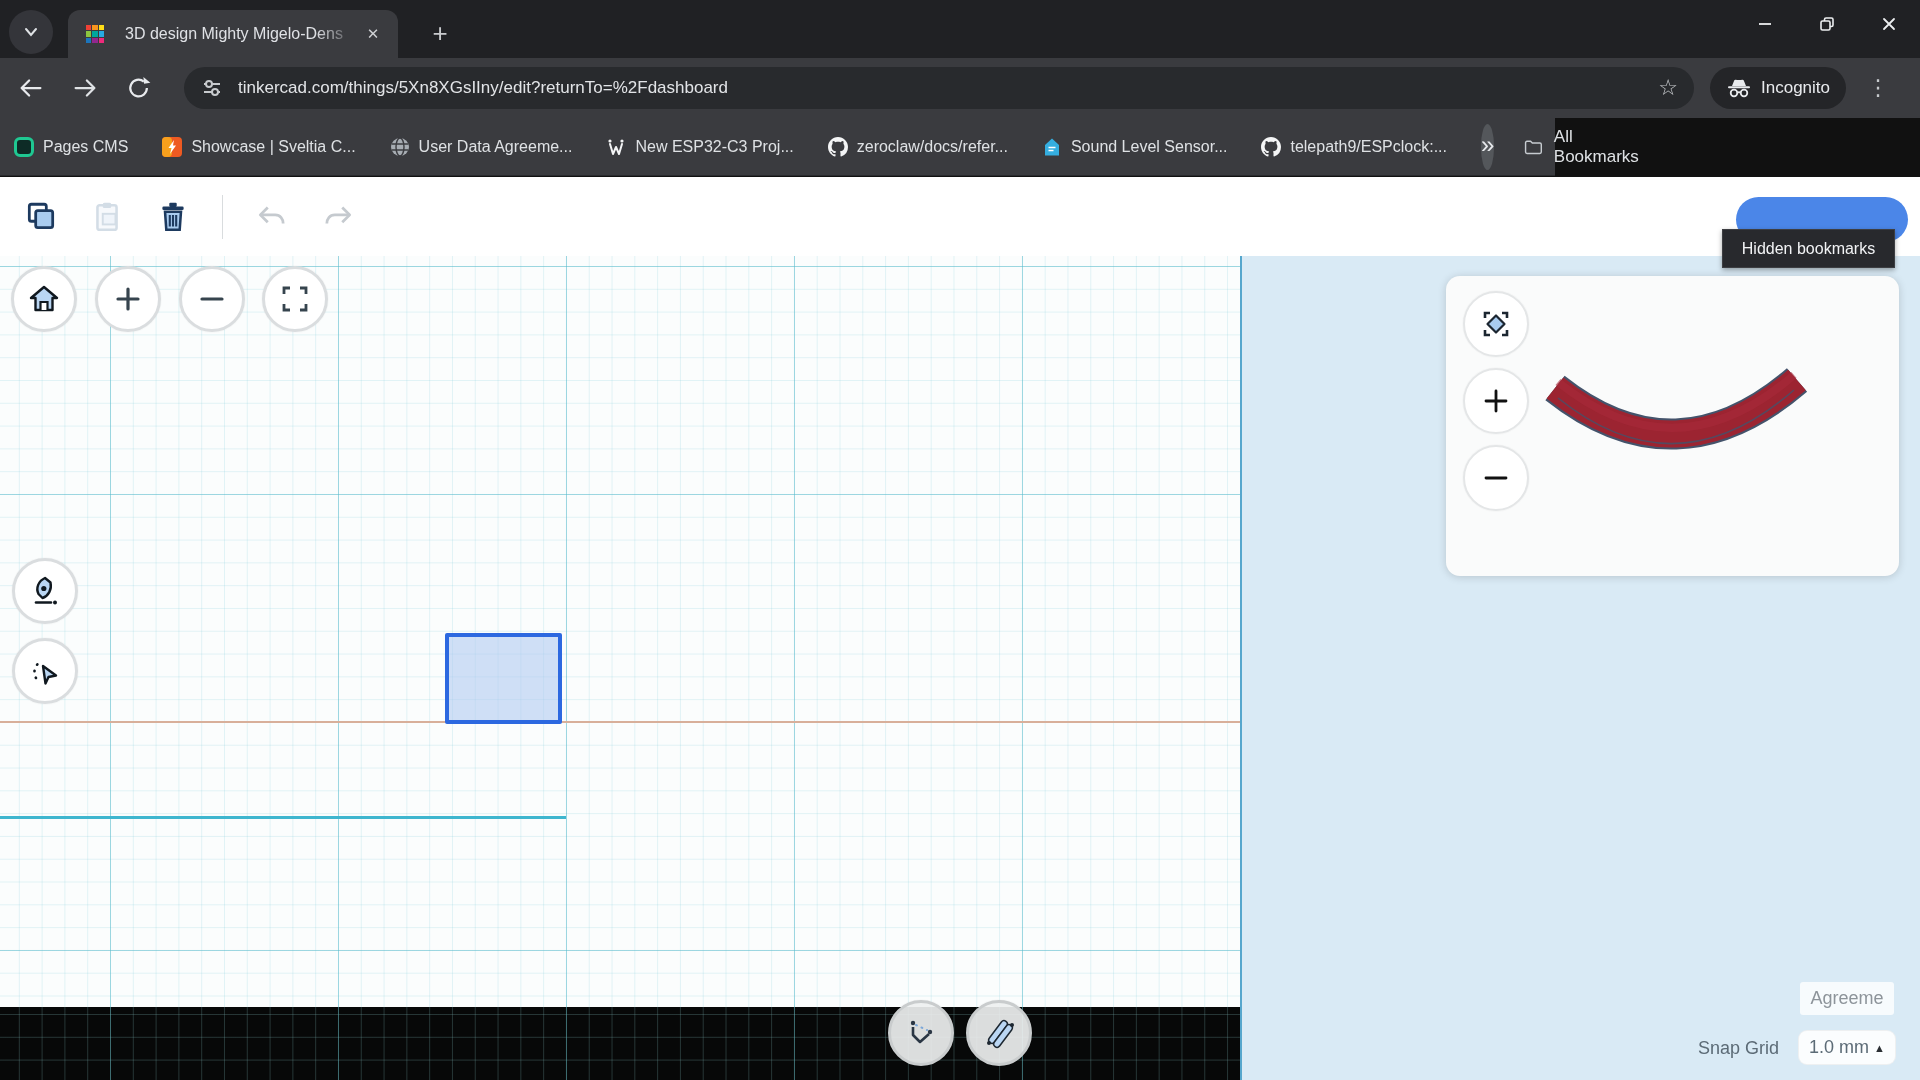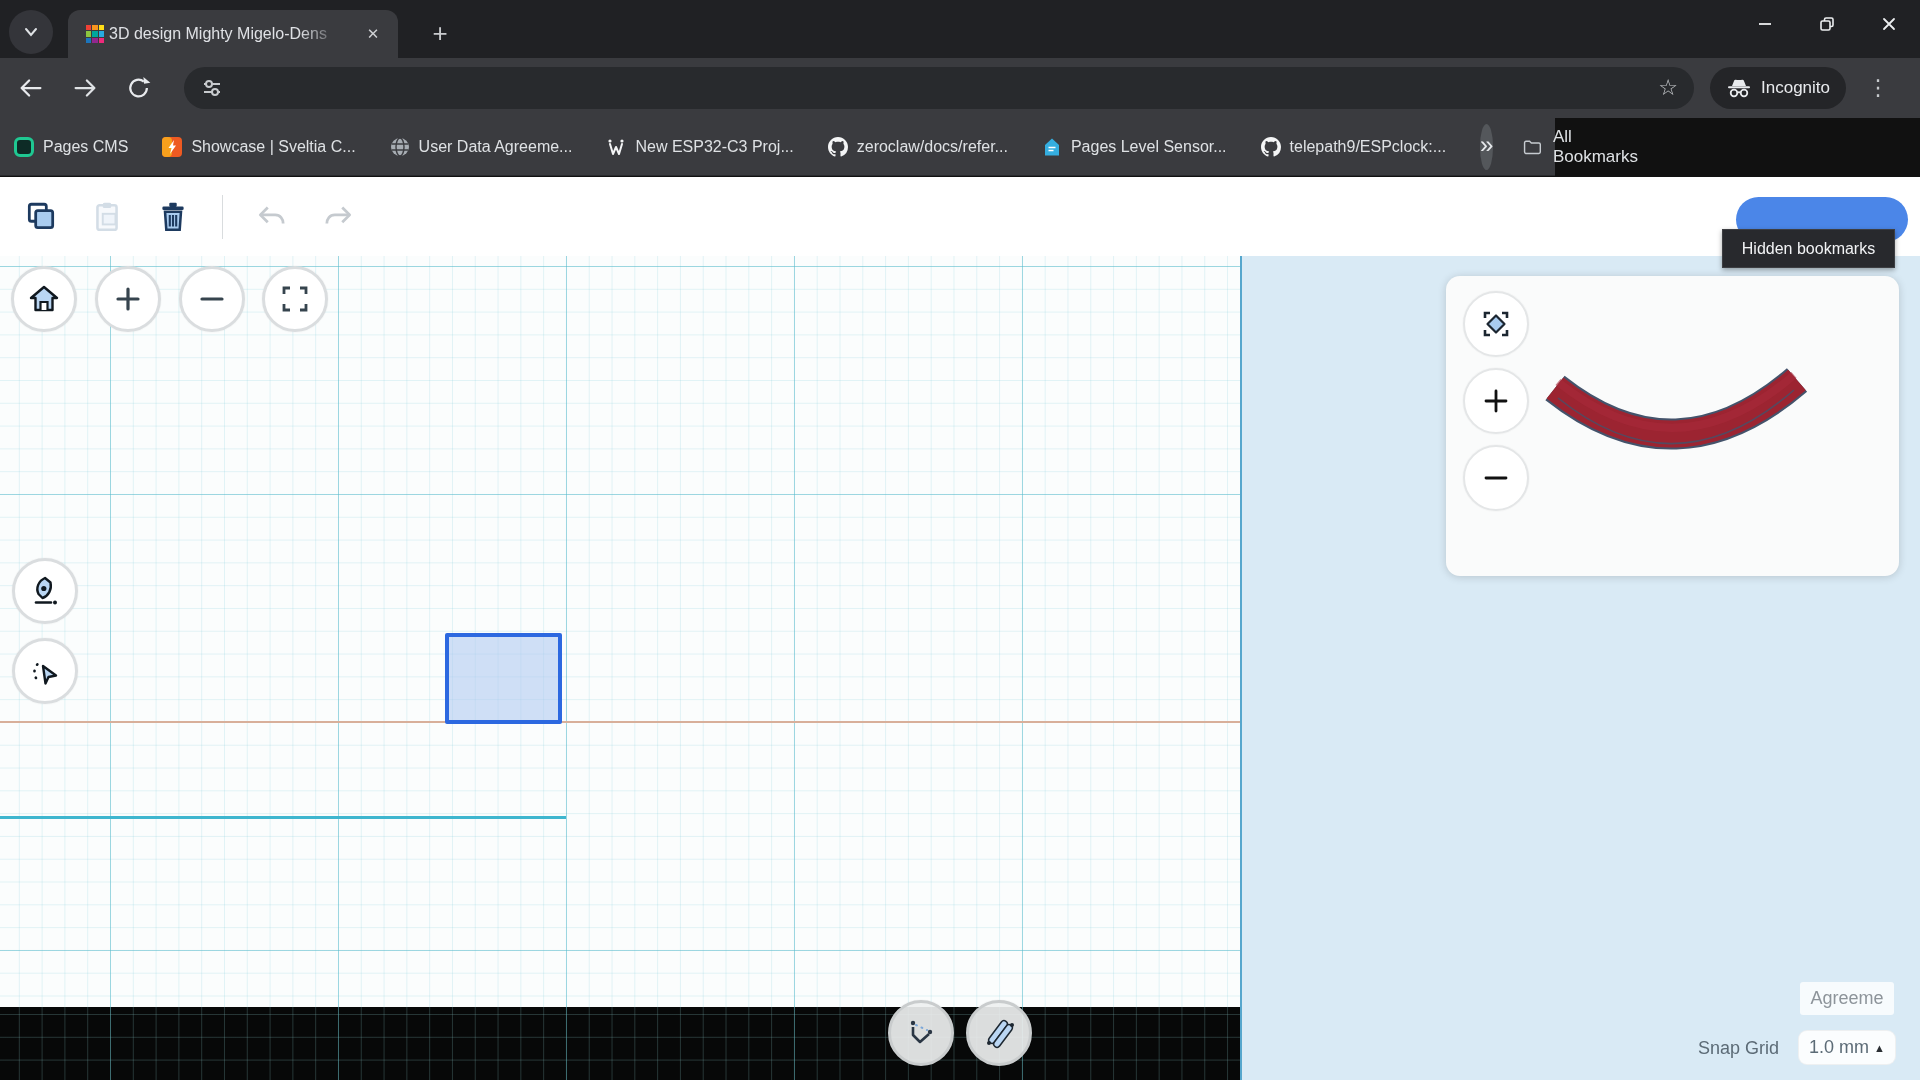--- a/index.html
+++ b/index.html
@@ -8,21 +8,21 @@
     position:relative; width:1920px; height:1080px; overflow:hidden;
     font-family:"Liberation Sans", sans-serif;
     -webkit-font-smoothing:antialiased;
   }
   
   .titlebar { position:absolute; left:0; top:0; width:1920px; height:58px; background:#202124; }
   .tab-search { position:absolute; left:9px; top:10px; width:44px; height:44px; border-radius:50%; background:#34353a; display:flex; align-items:center; justify-content:center; }
   .tab { position:absolute; left:68px; top:10px; width:330px; height:48px; background:#3a3b3f; border-radius:12px 12px 0 0; display:flex; align-items:center; padding:0 12px 0 18px; }
   .favicon { width:18px; height:18px; display:grid; grid-template-columns:repeat(3,1fr); grid-template-rows:repeat(3,1fr); gap:1px; flex:0 0 auto; }
   .favicon i { display:block; }
-  .tab-title { margin-left:5px; color:#dfe1e5; font-size:16px; white-space:nowrap; overflow:hidden; width:232px;
+  .tab-title { margin-left:21px; color:#dfe1e5; font-size:16px; white-space:nowrap; overflow:hidden; width:232px;
     -webkit-mask-image:linear-gradient(to right,#000 82%,transparent); mask-image:linear-gradient(to right,#000 82%,transparent); }
   .tab-close { margin-left:auto; width:26px; height:26px; border-radius:50%; display:flex; align-items:center; justify-content:center; color:#cfd1d4; font-size:15px; }
   .newtab { position:absolute; left:420px; top:13px; width:40px; height:40px; display:flex; align-items:center; justify-content:center; color:#c8cacd; font-size:26px; font-weight:300; }
   .wincontrols { position:absolute; right:0; top:0; height:58px; display:flex; }
   .winbtn { width:62px; height:48px; display:flex; align-items:center; justify-content:center; color:#eceef0; }
   
   .toolbar { position:absolute; left:0; top:58px; width:1920px; height:60px; background:#3a3b3f; display:flex; align-items:center; }
   .navbtn { width:46px; height:46px; margin-left:8px; display:flex; align-items:center; justify-content:center; flex:0 0 auto; }
   .omnibox { position:relative; margin-left:22px; height:42px; width:1510px; background:#282a2d; border-radius:21px; display:flex; align-items:center; padding:0 16px; flex:0 0 auto; }
   .urltext { margin-left:14px; color:#e2e4e7; font-size:17px; white-space:nowrap; }
@@ -144,20 +144,21 @@
           <path d="M21 3.5 L21.8 11 L29 10" fill="#e8eaed"></path>
         </svg>
     </div>
     <div class="omnibox">
       <svg width="24" height="24" viewBox="0 0 24 24">
         <path d="M4 8 H20" stroke="#c7cacd" stroke-width="2"></path>
           <circle cx="9" cy="8" r="3" fill="#282a2d" stroke="#c7cacd" stroke-width="2"></circle>
         <path d="M4 16 H20" stroke="#c7cacd" stroke-width="2"></path>
           <circle cx="15" cy="16" r="3" fill="#282a2d" stroke="#c7cacd" stroke-width="2"></circle>
       </svg>
+      <span class="urltext">tinkercad.com/things/5Xn8XGsIIny/edit?returnTo=%2Fdashboard</span>
       <span class="omni-star">☆</span>
     </div>
     <div class="incog-chip">
       <svg width="26" height="20" viewBox="0 0 26 20">
         <path d="M6 8 L8.2 2.6 C8.4 2 9 1.6 9.6 1.7 C10.8 1.9 11.8 2 13 2 C14.2 2 15.2 1.9 16.4 1.7 C17 1.6 17.6 2 17.8 2.6 L20 8 Z" fill="#e8eaed"></path>
         <rect x="2" y="8.2" width="22" height="2" rx="1" fill="#e8eaed"></rect>
         <circle cx="8" cy="15" r="3.3" fill="none" stroke="#e8eaed" stroke-width="1.8"></circle>
         <circle cx="18" cy="15" r="3.3" fill="none" stroke="#e8eaed" stroke-width="1.8"></circle>
         <path d="M11.2 15 Q13 13.4 14.8 15" fill="none" stroke="#e8eaed" stroke-width="1.6"></path>
       </svg>
@@ -211,21 +212,21 @@
       </span>
       <span class="bm-label">zeroclaw/docs/refer...</span>
     </div>
     <div class="bm">
       <span class="bm-ico">
         <svg width="20" height="20" viewBox="0 0 20 20">
             <path d="M3 8 L10 1.5 L17 8 V18.5 H3 Z" fill="#35aee0"></path>
             <path d="M6.5 10.5 H13.5 M6.5 13.5 H11.5" stroke="#fff" stroke-width="1.6"></path>
           </svg>
       </span>
-      <span class="bm-label">Pages Level Sensor...</span>
+      <span class="bm-label">Sound Level Sensor...</span>
     </div>
     <div class="bm">
       <span class="bm-ico">
         <svg width="20" height="20" viewBox="0 0 16 16">
             <path fill="#f4f5f6" d="M8 0C3.58 0 0 3.58 0 8c0 3.54 2.29 6.53 5.47 7.59.4.07.55-.17.55-.38 0-.19-.01-.82-.01-1.49-2.01.37-2.53-.49-2.69-.94-.09-.23-.48-.94-.82-1.13-.28-.15-.68-.52-.01-.53.63-.01 1.08.58 1.23.82.72 1.21 1.87.87 2.33.66.07-.52.28-.87.51-1.07-1.78-.2-3.64-.89-3.64-3.95 0-.87.31-1.59.82-2.15-.08-.2-.36-1.02.08-2.12 0 0 .67-.21 2.2.82.64-.18 1.32-.27 2-.27s1.36.09 2 .27c1.53-1.04 2.2-.82 2.2-.82.44 1.1.16 1.92.08 2.12.51.56.82 1.27.82 2.15 0 3.07-1.87 3.75-3.65 3.95.29.25.54.73.54 1.48 0 1.07-.01 1.93-.01 2.2 0 .21.15.46.55.38A8.013 8.013 0 0 0 16 8c0-4.42-3.58-8-8-8z"></path>
           </svg>
       </span>
       <span class="bm-label">telepath9/ESPclock:...</span>
     </div>
     <div class="overflow-btn">»</div>

